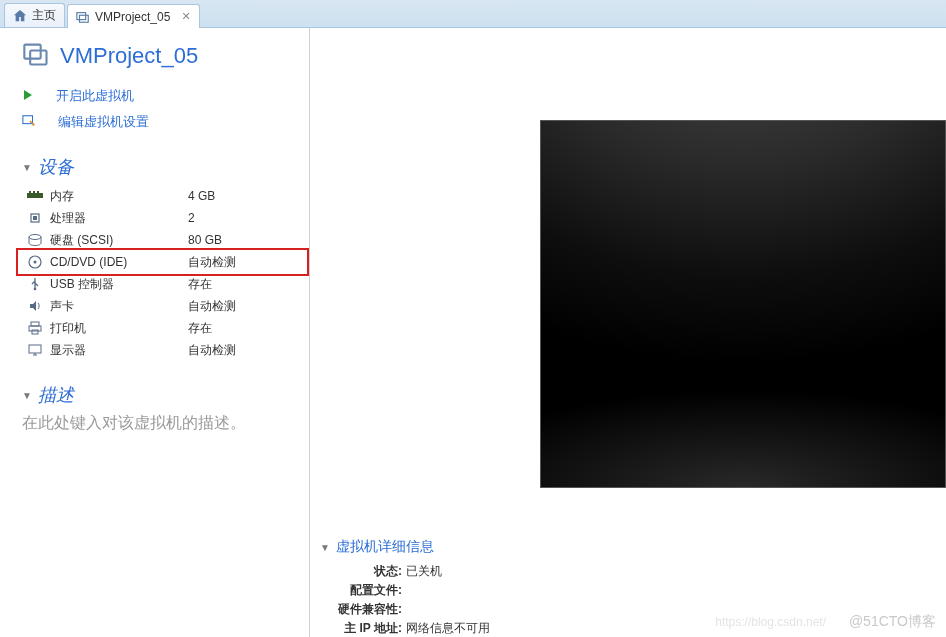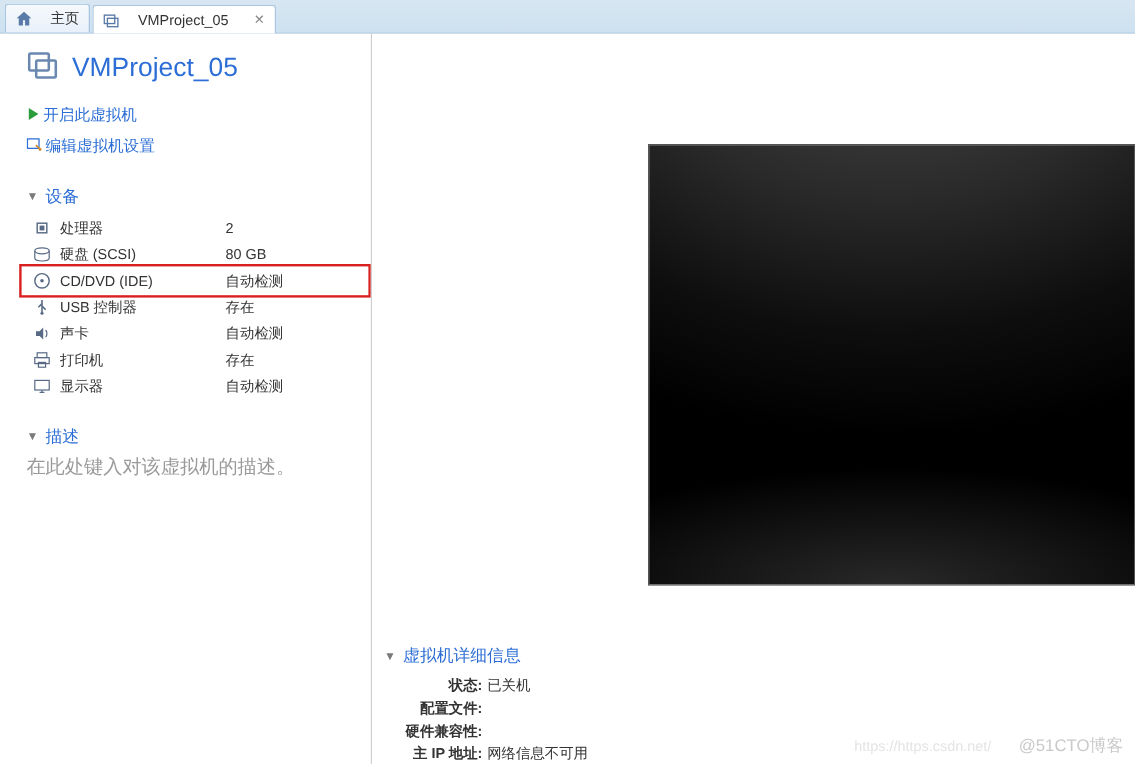--- a/index.html
+++ b/index.html
@@ -24,21 +24,21 @@
   }
   .tab {
     height: 24px;
     background: linear-gradient(#f6f9fd, #e8f0fa);
     border: 1px solid #a8c6e0;
     border-bottom: none;
     border-radius: 3px 3px 0 0;
     padding: 0 8px;
     display: flex;
     align-items: center;
-    gap: 15px;
+    gap: 5px;
     cursor: pointer;
     font-size: 12px;
     color: #333;
   }
   .tab.active {
     background: #fff;
     position: relative;
     top: 1px;
   }
   .tab .close-x {
@@ -64,42 +64,43 @@
     margin-bottom: 14px;
   }
   .vm-title {
     font-size: 22px;
     color: #2c6ed5;
     font-weight: 400;
   }
   .action-link {
     display: flex;
     align-items: center;
-    gap: 2px;
+    gap: 22px;
     color: #2c6ed5;
     cursor: pointer;
     font-size: 13px;
     margin-bottom: 4px;
     padding: 2px 0;
   }
   .section-hdr {
     display: flex;
     align-items: center;
     gap: 6px;
     margin-top: 22px;
     margin-bottom: 6px;
     cursor: pointer;
   }
   .section-hdr .tri {
     color: #7a7a7a;
     font-size: 10px;
   }
   .section-hdr .sec-title {
     color: #2c6ed5;
-    font-size: 14px;
+    font-size: 18px;
+    font-style: italic;
   }
   .dev-list {
     margin-left: 4px;
   }
   .dev-row {
     display: flex;
     align-items: center;
     height: 22px;
     font-size: 12px;
     color: #333;
@@ -245,20 +246,32 @@
       <span>编辑虚拟机设置</span>
     </div>
 
     <div class="section-hdr">
       <span class="tri">▼</span>
       <span class="sec-title">设备</span>
     </div>
     <div class="dev-list">
       <div class="dev-row">
         <span class="dev-icon">
+            <svg width="16" height="10" viewBox="0 0 16 10">
+              <rect x="0" y="2" width="16" height="5" fill="#3a5a2a"></rect>
+              <rect x="2" y="0" width="2" height="2" fill="#3a5a2a"></rect>
+              <rect x="6" y="0" width="2" height="2" fill="#3a5a2a"></rect>
+              <rect x="10" y="0" width="2" height="2" fill="#3a5a2a"></rect>
+            </svg>
+          </span>
+        <span class="dev-label">内存</span>
+        <span class="dev-val">4 GB</span>
+      </div>
+      <div class="dev-row">
+        <span class="dev-icon">
             <svg width="14" height="14" viewBox="0 0 14 14">
               <rect x="3" y="3" width="8" height="8" fill="none" stroke="#586a85" stroke-width="1.2"></rect>
               <rect x="5" y="5" width="4" height="4" fill="#586a85"></rect>
             </svg>
           </span>
         <span class="dev-label">处理器</span>
         <span class="dev-val">2</span>
       </div>
       <div class="dev-row">
         <span class="dev-icon">
@@ -350,14 +363,14 @@
         <span class="det-key">硬件兼容性:</span>
       </div>
       <div class="det-row">
         <span class="det-key">主 IP 地址:</span>
         <span>网络信息不可用</span>
       </div>
     </div>
   </div>
 </div>
 
-<div class="watermark-sub">https://https.csdn.net/</div>
+<div class="watermark-sub">https://blog.csdn.net/</div>
 <div class="watermark">@51CTO博客</div>
 
 </body></html>

